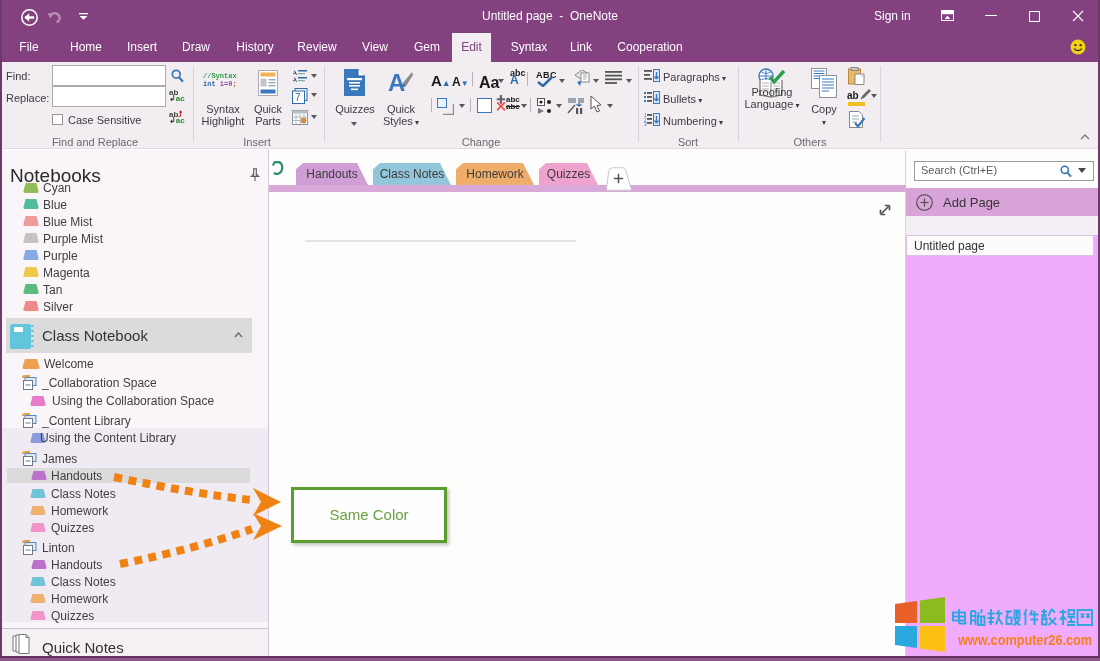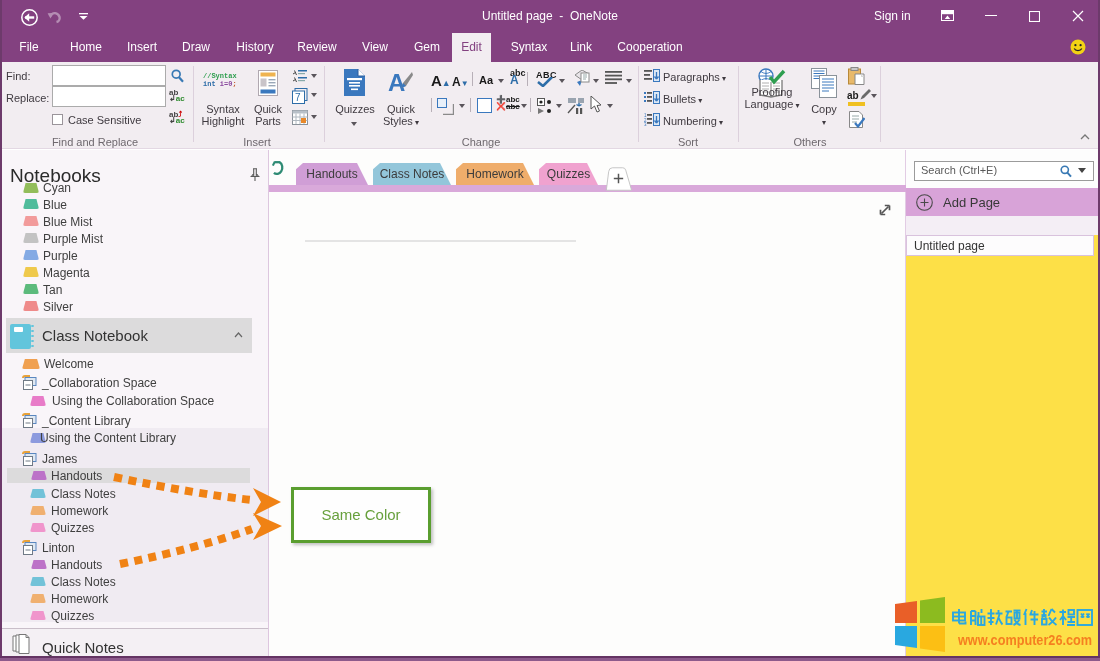--- a/index.html
+++ b/index.html
@@ -19,21 +19,21 @@
 .glabel { position:absolute; top:74px; font-size:11px; color:#6e686e; transform:translateX(-50%); white-space:nowrap; }
 .rlabel { position:absolute; font-size:11px; color:#3f3a40; transform:translateX(-50%); text-align:center; white-space:nowrap; }
 .rtext { position:absolute; font-size:11px; color:#3f3a40; white-space:nowrap; }
 .darr { position:absolute; width:0; height:0; border-left:3.5px solid transparent; border-right:3.5px solid transparent; border-top:4px solid #5a555b; }
 input.rin { position:absolute; border:1px solid #ababab; background:#fff; height:21px; }
 
 #content { left:0; top:150px; width:1100px; height:511px; background:#f6f1f6; }
 #sidebar { left:2px; top:0px; width:266px; height:490px; background:#f9f5f9; }
 #sidemid { left:0px; top:278px; width:266px; height:194px; background:#f0ebf2; }
 #pagearea { left:268px; top:0px; width:637px; height:511px; background:#fdfdfc; border-left:1px solid #ddc6df; }
-#rightpanel { left:905px; top:0px; width:195px; height:511px; background:#fde047; border-left:1px solid #e2cce4; }
+#rightpanel { left:905px; top:0px; width:195px; height:511px; background:#f0abfc; border-left:1px solid #e2cce4; }
 .srow { position:absolute; font-size:12px; color:#404040; white-space:nowrap; }
 .nicon { position:absolute; width:16px; height:10px; clip-path:polygon(16% 0,84% 0,100% 100%,0% 100%); border-radius:2px; }
 .tab { top:13px; height:22px; font-size:12px; color:#3c3c3c; text-align:center; line-height:22px; clip-path:polygon(0% 100%, 0% 28%, 7px 0%, calc(100% - 11px) 0%, 100% 100%); }
 
 #bleft { left:0; top:0; width:2px; height:661px; background:#6d3a6b; }
 #bright { left:1098px; top:0; width:2px; height:661px; background:#6d3a6b; }
 #bbot { left:0; top:656px; width:1100px; height:2px; background:#643463; } #bbot2 { position:absolute; left:0; top:658px; width:1100px; height:3px; background:#8d5a8b; }
 </style>
 </head>
 <body>
@@ -161,21 +161,21 @@
     <svg class="abs" style="left:388px;top:7px" width="26" height="27" viewBox="0 0 26 27">
       <text x="0" y="22" font-size="24" font-weight="bold" fill="#3a78be" font-family="Liberation Sans">A</text>
       <path d="M24 3 L15 14 L13 19 L18 17 L25 6 Z" fill="#8a8a8a"></path>
       <path d="M13 19 L18 17 L15 14 Z" fill="#3a78be"></path>
     </svg>
     <div class="rlabel" style="left:401px;top:41px">Quick<br>Styles<span style="font-size:8px">&nbsp;▾</span></div>
 
     <div class="abs" style="left:431px;top:10px;font-size:15px;font-weight:bold;color:#1a1a1a">A<span style="font-size:9px;color:#2d6da8">▲</span></div>
     <div class="abs" style="left:452px;top:13px;font-size:12px;font-weight:bold;color:#1a1a1a">A<span style="font-size:8px;color:#2d6da8">▼</span></div>
     <div class="abs" style="left:472px;top:10px;width:1px;height:14px;background:#b8b0b8"></div>
-    <div class="abs" style="left:479px;top:12px;font-size:11px;font-weight:bold;color:#1a1a1a">Aa</div>
+    <div class="abs" style="left:479px;top:12px;font-size:16px;font-weight:bold;color:#1a1a1a">Aa</div>
     <div class="darr" style="left:498px;top:17px"></div>
     <div class="abs" style="left:510px;top:8px;font-size:9px;font-weight:bold;color:#1a1a1a;line-height:7px">abc<br><span style="font-size:12px;color:#2d6da8">A</span></div>
     <div class="abs" style="left:527px;top:10px;width:1px;height:14px;background:#b8b0b8"></div>
     <div class="abs" style="left:536px;top:8px;font-size:9px;font-weight:bold;color:#1a1a1a;letter-spacing:.5px">ABC</div>
     <svg class="abs" style="left:537px;top:15px" width="16" height="10" viewBox="0 0 16 10">
         <path d="M1 5 L6 9 L15 0" stroke="#2d6da8" stroke-width="2.6" fill="none"></path>
       </svg>
     <div class="darr" style="left:559px;top:17px"></div>
     <svg class="abs" style="left:572px;top:8px" width="18" height="17" viewBox="0 0 18 17">
       <path d="M3 5 L10 0 L17 4 L10 10 Z" fill="#e8e4e8" stroke="#8a8a8a"></path>
@@ -415,21 +415,21 @@
       </svg>
       <div class="abs" style="left:0;top:35px;width:637px;height:7px;background:#d9a9da;z-index:2"></div>
 
       <div class="abs" style="left:36px;top:90px;width:271px;height:1.6px;background:#e4e4e4"></div>
 
       <svg class="abs" style="left:610px;top:54px" width="12" height="12" viewBox="0 0 12 12">
         <path d="M2.5 9.5 L9.5 2.5" stroke="#555" stroke-width="1.7"></path>
         <path d="M10.5 1.5 H5.8 M10.5 1.5 V6.2 M1.5 10.5 H6.2 M1.5 10.5 V5.8" stroke="#555" stroke-width="1.7" fill="none"></path>
       </svg>
 
-      <div class="abs" style="left:22px;top:337px;width:140px;height:56px;background:#fefefe;border:3px solid #5a9e2f;box-shadow:2px 2px 3px rgba(120,120,120,.45);z-index:4">
+      <div class="abs" style="left:22px;top:337px;width:156px;height:56px;background:#fefefe;border:3px solid #5a9e2f;box-shadow:2px 2px 3px rgba(120,120,120,.45);z-index:4">
         <div style="width:100%;text-align:center;margin-top:16px;font-size:15px;color:#67a03c">Same Color</div>
       </div>
     </div>
     <div id="rightpanel" class="abs">
       <div class="abs" style="left:0;top:0;width:195px;height:38px;background:#fdfdfd"></div>
       <div class="abs" style="left:8px;top:11px;width:180px;height:20px;background:#fff;border:1px solid #9b9b9b"></div>
       <div class="abs" style="left:15px;top:14px;font-size:11px;color:#5a5a5a">Search (Ctrl+E)</div>
       <svg class="abs" style="left:154px;top:15px" width="12" height="13" viewBox="0 0 12 13">
         <circle cx="4.8" cy="4.8" r="3.6" fill="none" stroke="#3879b4" stroke-width="1.6"></circle>
         <path d="M7.4 7.6 L11 11.6" stroke="#3879b4" stroke-width="2"></path>

